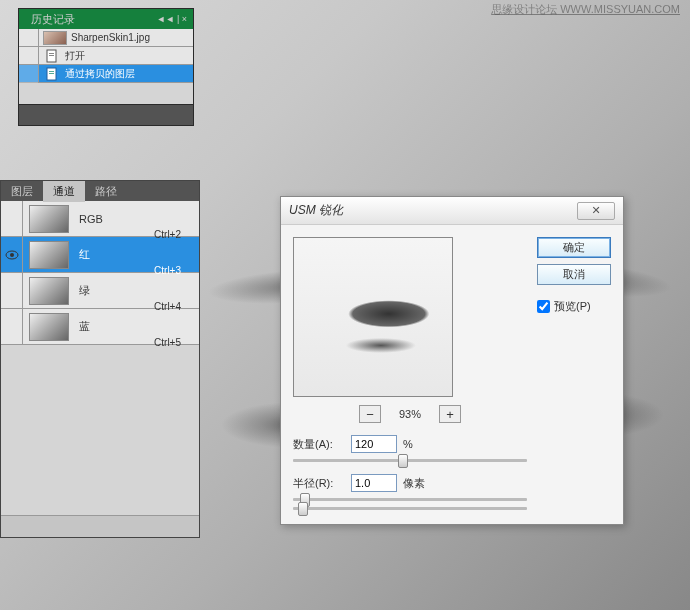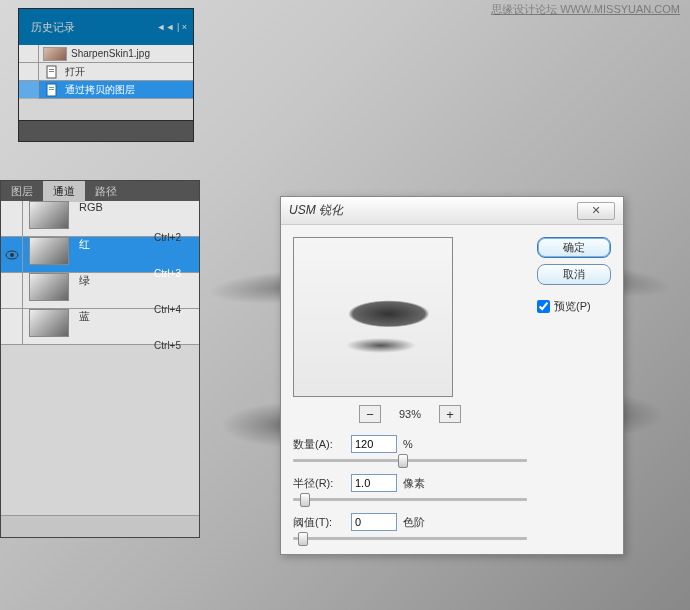--- a/index.html
+++ b/index.html
@@ -12,21 +12,21 @@
 }
 .watermark { position: absolute; top: 2px; right: 10px; font-size: 11px; color: rgba(0,0,0,0.35); text-decoration: underline; }
 
 
 .history-panel {
   position: absolute; top: 8px; left: 18px;
   width: 176px;
   background: #535353; border: 1px solid #2a2a2a;
 }
 .history-panel .tab-bar {
-  background: #0369a1; height: 36px;
+  background: #15803d; height: 20px;
   display: flex; align-items: center; padding-left: 12px;
 }
 .history-panel .tab-bar .tab { color: #ccc; font-size: 11px; }
 .history-panel .tab-bar .ctrls { margin-left: auto; color: #ccc; font-size: 9px; padding-right: 6px; }
 .history-panel .content { background: #c5c5c5; }
 .hist-row {
   display: flex; align-items: center; height: 18px;
   border-bottom: 1px solid #999;
   background: #e6e6e6;
 }
@@ -52,21 +52,21 @@
 }
 .channels-panel .tabs {
   display: flex; align-items: center; height: 20px;
   background: #535353;
 }
 .channels-panel .tabs .tab {
   padding: 3px 10px; font-size: 11px; color: #ccc;
 }
 .channels-panel .tabs .tab.active { background: #c5c5c5; color: #222; }
 .ch-row {
-  display: flex; align-items: flex-start; height: 36px;
+  display: flex; align-items: center; height: 36px;
   border-bottom: 1px solid #999; background: #e8e8e8;
 }
 .ch-row .eye { width: 22px; height: 36px; border-right: 1px solid #999;
   display: flex; align-items: center; justify-content: center; }
 .ch-row .thumb {
   width: 40px; height: 28px; margin: 0 6px;
   background: linear-gradient(135deg, #eee, #666);
   border: 1px solid #888;
 }
 .ch-row .name { flex: 1; font-size: 11px; padding-left: 4px; }
@@ -107,21 +107,21 @@
 .zoom-row { display: flex; align-items: center; justify-content: center; gap: 18px; margin-top: 8px; }
 .zoom-btn { width: 22px; height: 18px; border: 1px solid #999; background: #eee; display:flex; align-items:center; justify-content:center; font-size: 13px; }
 .zoom-val { font-size: 11px; }
 .param { display: flex; align-items: center; gap: 6px; margin-top: 12px; font-size: 11px; }
 .param label { width: 52px; text-align: left; }
 .param input { width: 46px; height: 18px; border: 1px solid #7a9ac0; font-size: 11px; padding: 0 3px; }
 .slider { width: 100%; height: 3px; background: #bbb; margin: 6px 0 2px; position: relative; border-radius: 1px;}
 .slider .thumb-sl { position: absolute; top: -5px; width: 10px; height: 14px; background: linear-gradient(#fff,#ccc); border:1px solid #888; border-radius:2px;}
 .usm-right { width: 74px; display: flex; flex-direction: column; gap: 6px; align-items: stretch; }
 .btn {
-  height: 21px; border: 1px solid #7090b0; border-radius: 8px;
+  height: 21px; border: 1px solid #7090b0; border-radius: 0;
   background: linear-gradient(#fafeff, #d8ecf8);
   font-size: 11px; display: flex; align-items: center; justify-content: center;
 }
 .btn.primary { border-color: #3a7abd; box-shadow: 0 0 0 1px #7ab1e4 inset; }
 .check-row { display: flex; align-items: center; gap: 4px; margin-top: 8px; font-size: 11px; }
 .check-row input { width: 13px; height: 13px; }
 
 .eye-svg { width:14px; height: 10px; }
 
 
@@ -252,25 +252,20 @@
 
       <div class="param">
         <label>半径(R):</label>
         <input value="1.0" style="">
         <span>像素</span>
       </div>
       <div class="slider">
           <div class="thumb-sl" style="left:3%"></div>
         </div>
 
-      <div class="param">
-        <label>阈值(T):</label>
-        <input value="0" style="">
-        <span>色阶</span>
-      </div>
       <div class="slider">
           <div class="thumb-sl" style="left:2%"></div>
         </div>
     </div>
 
     <div class="usm-right">
       <div class="btn primary">确定</div>
       <div class="btn">取消</div>
       <div class="check-row">
         <input type="checkbox" checked="" style="">

